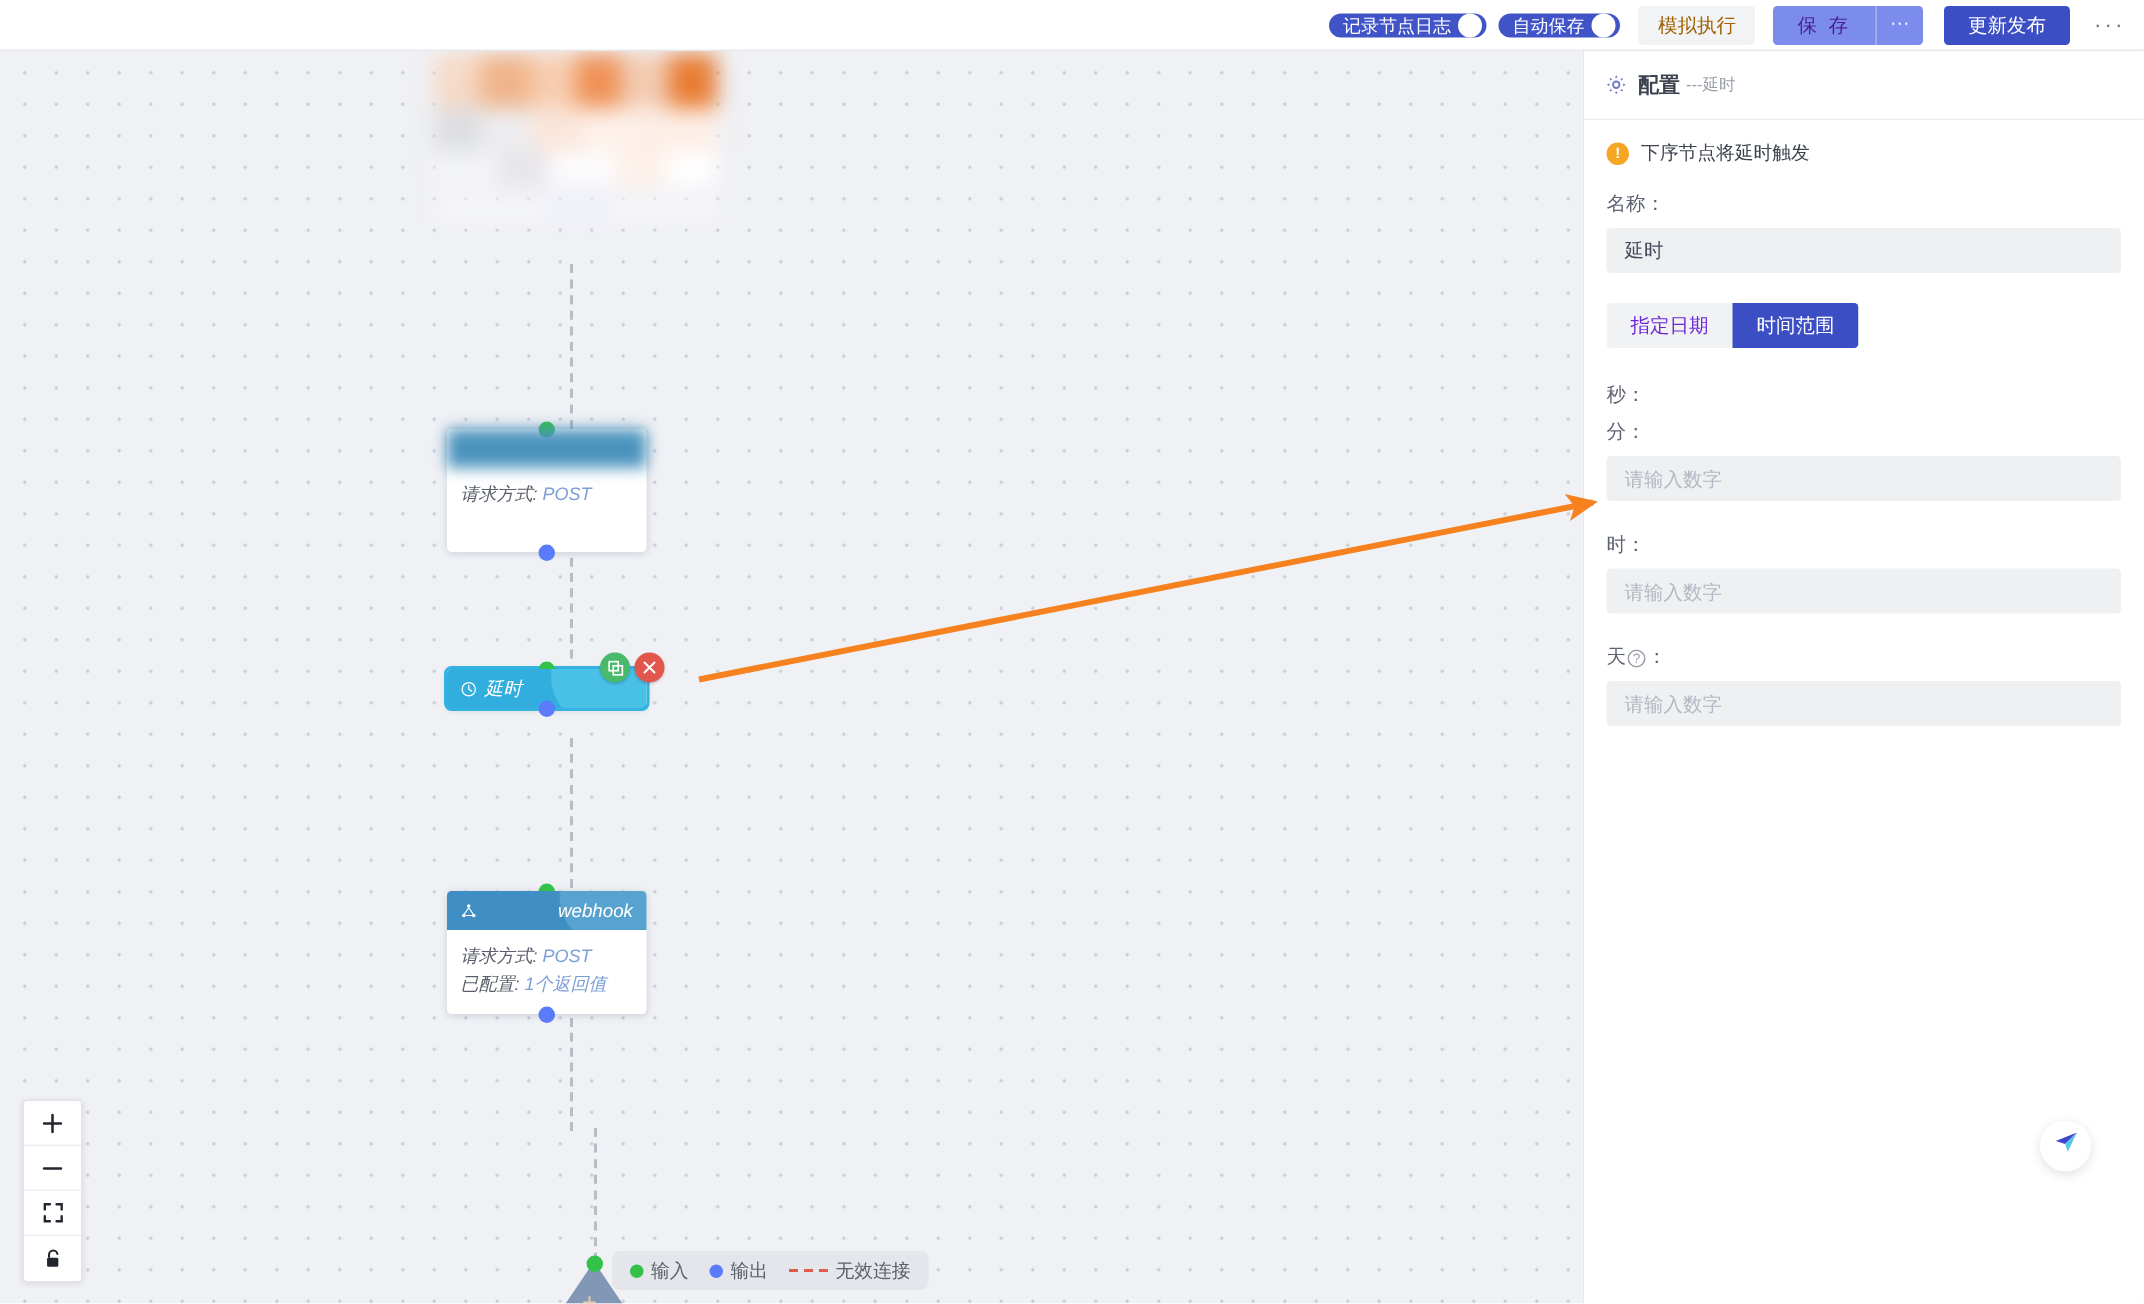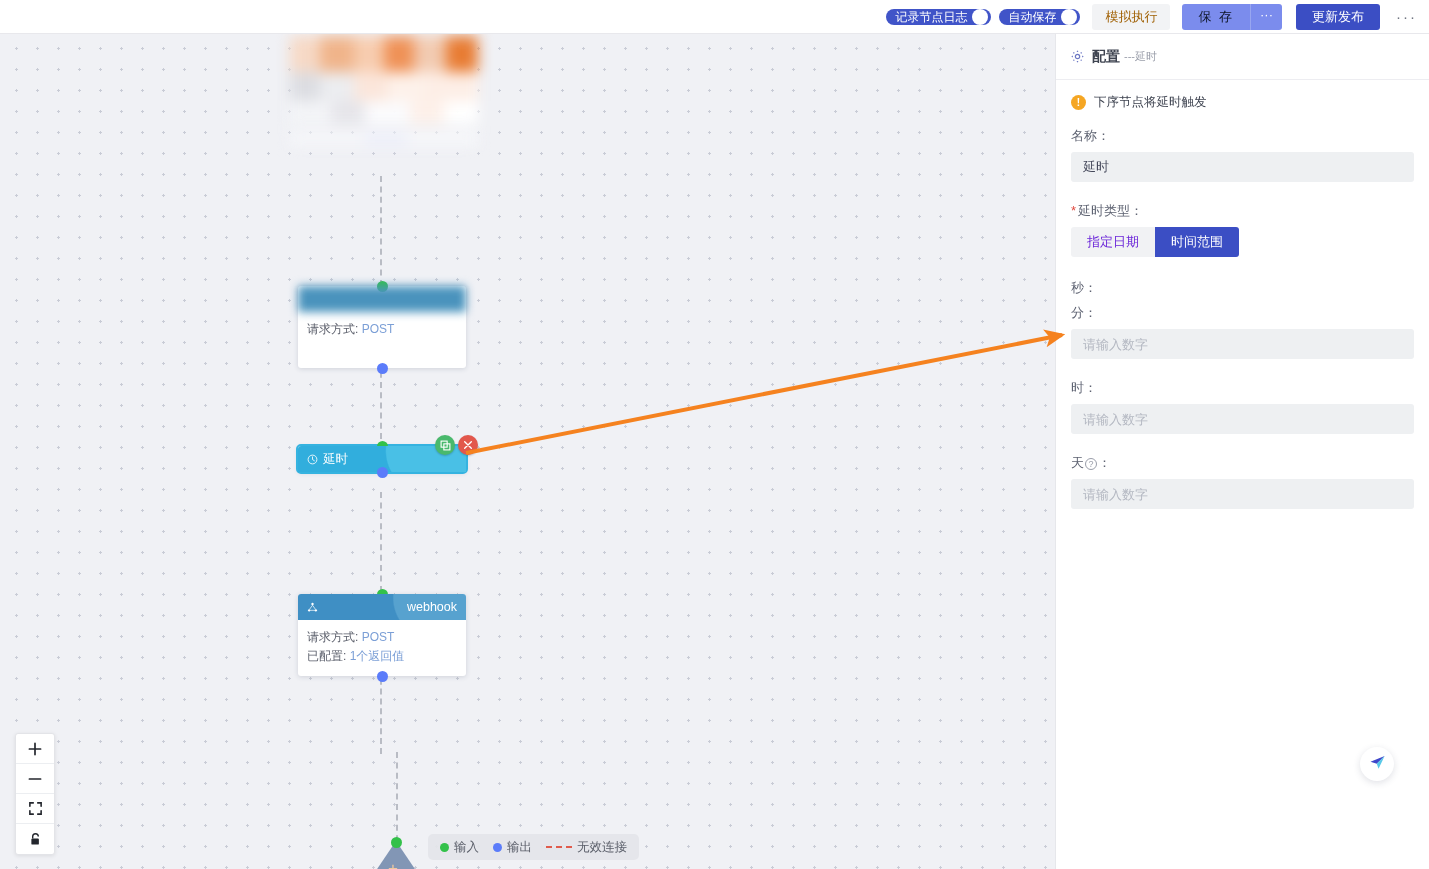--- a/index.html
+++ b/index.html
@@ -50,21 +50,21 @@
     border-radius: 3px;
     cursor: pointer; white-space: nowrap;
   }
   .tb-split {
     display: inline-flex; margin-left: 12px;
     border-radius: 3px; overflow: hidden;
   }
   .tb-split .main {
     height: 26px; line-height: 26px;
     padding: 0 16px;
-    background: #7b8ced; color: #0f172a;
+    background: #7b8ced; color: #4c1d95;
     font-size: 13px; letter-spacing: 2px;
     cursor: pointer; white-space: nowrap;
   }
   .tb-split .sep { width: 1px; background: #98a6f0; }
   .tb-split .more {
     height: 26px; line-height: 22px;
     padding: 0 9px;
     background: #7b8ced; color: #ffffff;
     font-size: 13px; cursor: pointer;
   }
@@ -95,24 +95,25 @@
 
   
   .conn {
     position: absolute;
     width: 0; border-left: 2px dashed #b9bcc4;
   }
 
   
   .node {
     position: absolute;
-    width: 168px;
+    width: 133px;
     background: #ffffff;
     border-radius: 3px;
     box-shadow: 0 1px 5px rgba(40,50,80,.16);
+    font-style: italic;
   }
   .node .hd {
     height: 26px;
     border-radius: 3px 3px 0 0;
     display: flex; align-items: center;
     padding: 0 9px;
     color: #ffffff; font-size: 12.5px;
     overflow: hidden;
     position: relative;
   }
@@ -391,21 +392,21 @@
           <span class="v">1个返回值</span>
         </div>
       </div>
       <span class="port out"></span>
     </div>
 
     <div class="tri-node" style="left:369px; top:807px;"></div>
     <span class="port in" style="position:absolute; left:391px; top:803px; margin-left:0;"></span>
     <div style="position:absolute; left:388px; top:826px; color:#f0c9a0; font-size:17px; line-height:17px;">+</div>
 
-    <div class="legend" style="left:428px; top:800px;">
+    <div class="legend" style="left:408px; top:800px;">
       <span class="lg">
         <span class="dot green"></span>
         <span>输入</span>
       </span>
       <span class="lg">
         <span class="dot blue"></span>
         <span>输出</span>
       </span>
       <span class="lg">
         <span class="dash-red"></span>
@@ -458,23 +459,20 @@
       <div class="notice">
         <span class="bang">!</span>
         <span>下序节点将延时触发</span>
       </div>
 
       
       <div class="fld-label">名称：</div>
       <input class="fld-input" type="text" value="延时" style="">
 
       
-      <div class="fld-label">
-        <span class="req">*</span><span>延时类型：</span>
-      </div>
       <div class="seg">
         <div class="seg-btn">指定日期</div>
         <div class="seg-btn active">时间范围</div>
       </div>
 
       
       <div class="fld-label">秒：</div>
 
       
       <div class="fld-label">分：</div>

